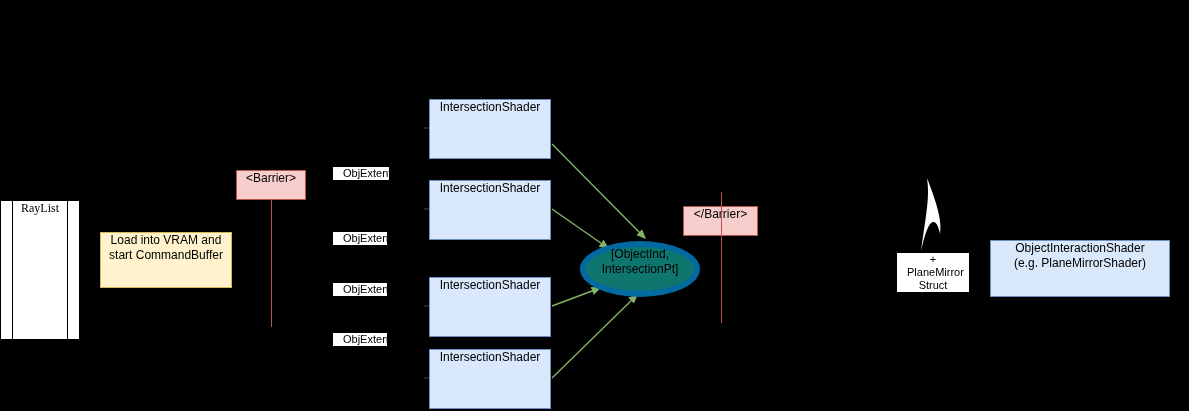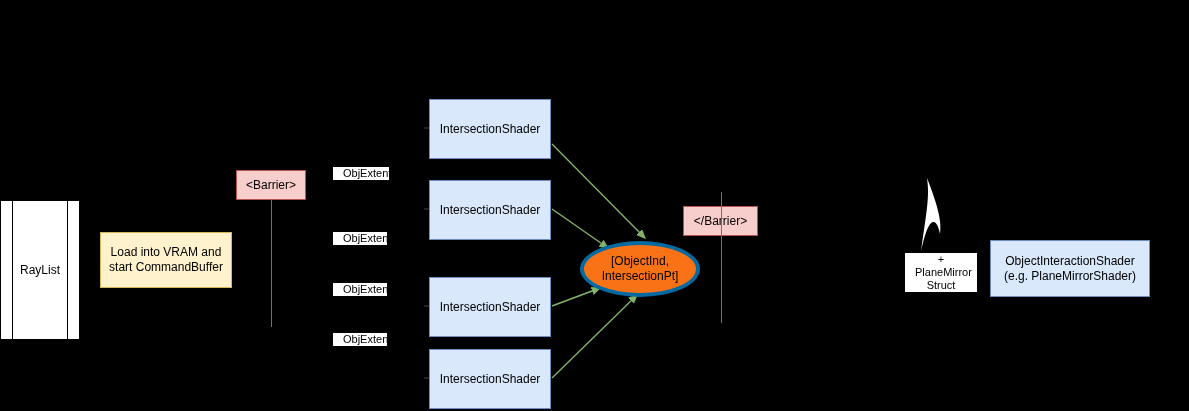--- a/index.html
+++ b/index.html
@@ -12,21 +12,21 @@
     width: 1189px;
     height: 411px;
     background: #000000;
     font-family: "Liberation Sans", sans-serif;
     overflow: hidden;
   }
   .node {
     position: absolute;
     box-sizing: border-box;
     display: flex;
-    align-items: center;
+    align-items: flex-start;
     justify-content: center;
     text-align: center;
     font-size: 12px;
     line-height: 15px;
     color: #000000;
     white-space: pre-line;
   }
   
   .blue-box {
     background: #dae8fc;
@@ -34,41 +34,42 @@
   }
   .yellow-box {
     background: #fff2cc;
     border: 1px solid #d6b656;
   }
   .pink-box {
     background: #f8cecc;
     border: 1px solid #b85450;
   }
   .ellipse {
-    background: #f97316;
-    border: 4px solid #0369a1;
+    background: #0f766e;
+    border: 6px solid #0369a1;
     border-radius: 50%;
   }
   .tape {
     background: #ffffff;
     border: 1px solid #000000;
   }
   
   .tape .rule {
     position: absolute;
     top: -1px;
     bottom: -1px;
     width: 1px;
     background: #000000;
   }
   .tape .rule.left  { left: 11px; }
   .tape .rule.right { right: 11px; }
   .tape .tape-label {
     position: relative;
     z-index: 2;
+    font-family: Liberation Serif, serif;
   }
 
   
   .edge-label {
     position: absolute;
     background: #ffffff;
     color: #000000;
     font-size: 11px;
     line-height: 13px;
     padding: 0 10px;
@@ -159,21 +160,21 @@
     <span>[ObjectInd,
 IntersectionPt]</span>
   </div>
 
   <div class="node pink-box" style="left:683px; top:162px; width:75px; height:30px;margin-top:44px;">
     <span>&lt;/Barrier&gt;</span>
   </div>
   <div class="lifeline" style="left:721px; top:192px; height:131px;"></div>
 
 
-  <div class="edge-label" style="left:897px; top:253px; width:72px;margin-left:8px;">+ PlaneMirror
+  <div class="edge-label" style="left:897px; top:253px; width:72px;">+ PlaneMirror
 Struct</div>
 
-  <div class="node blue-box" style="left:990px; top:240px; width:160px; height:57px;">
+  <div class="node blue-box" style="left:990px; top:240px; width:180px; height:57px;">
     <span>ObjectInteractionShader
 (e.g. PlaneMirrorShader)</span>
   </div>
 
 </div>
 
 </body></html>

